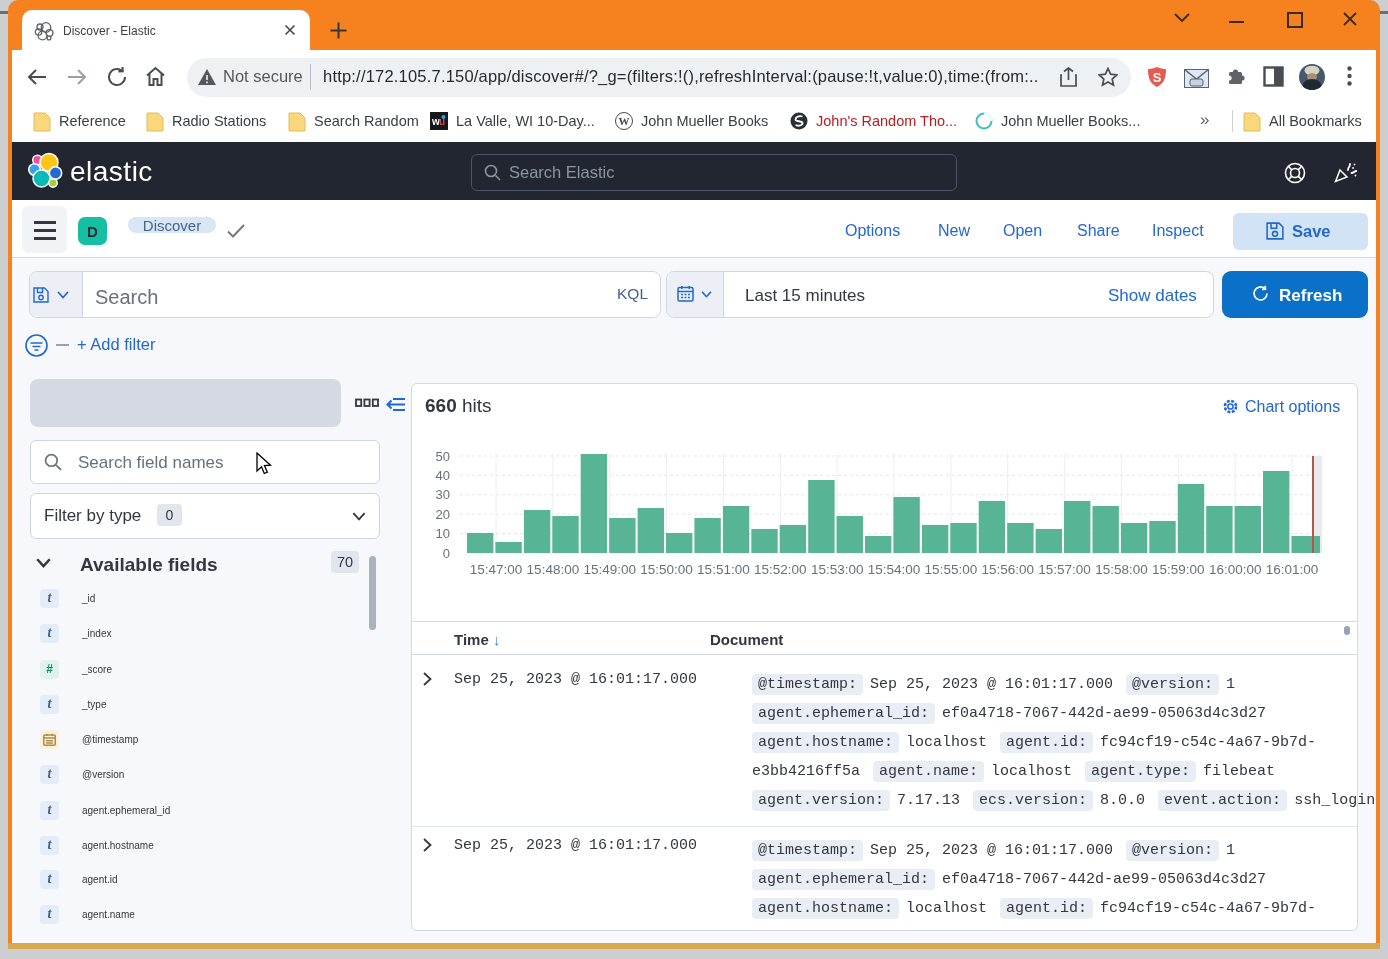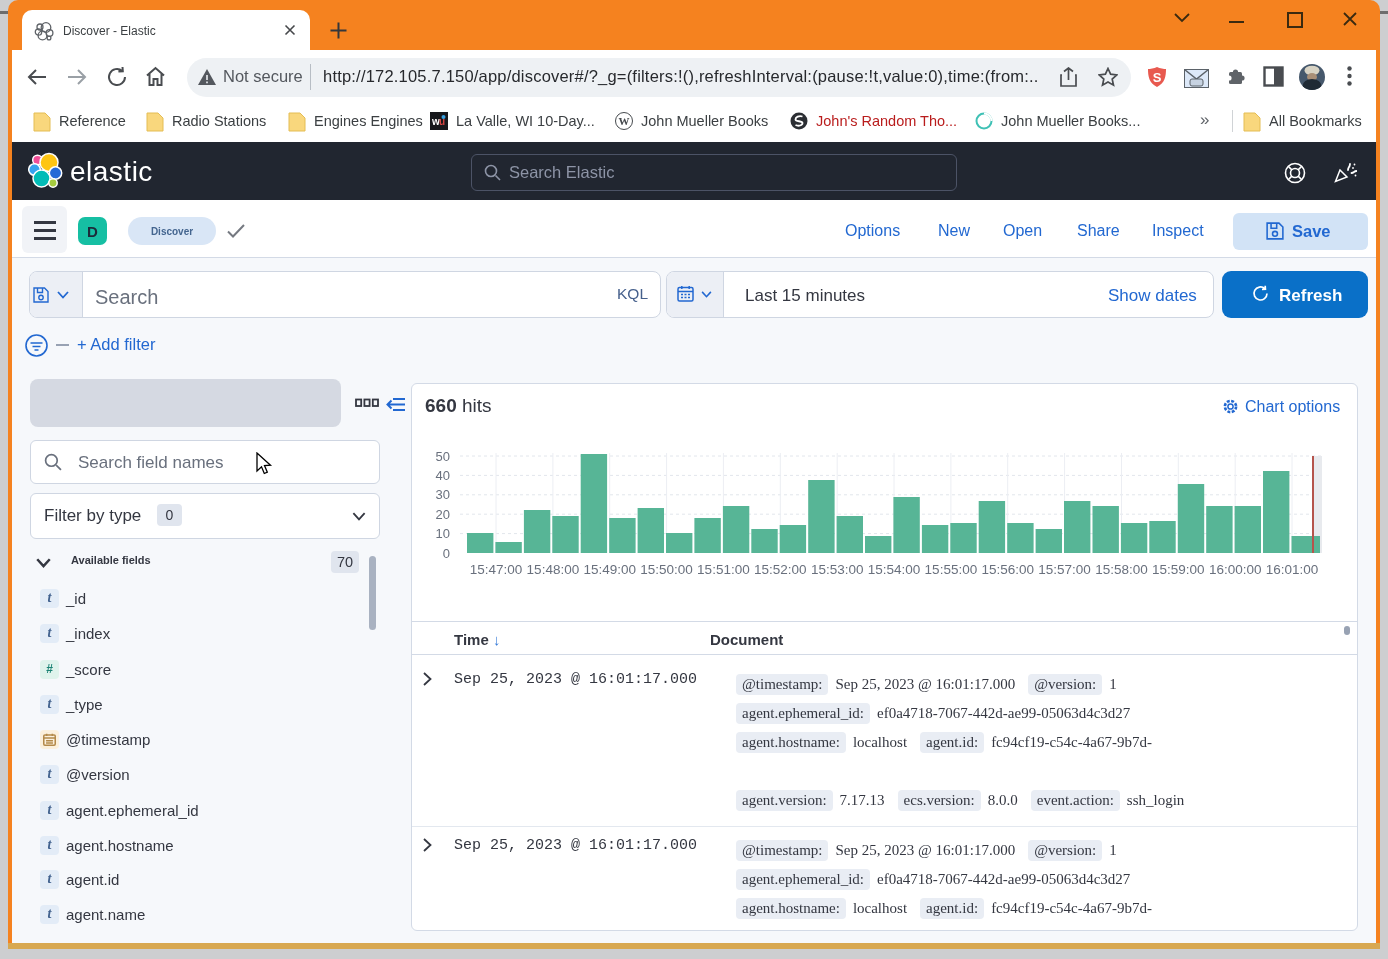--- a/index.html
+++ b/index.html
@@ -1,27 +1,27 @@
 <!DOCTYPE html>
 <html><head>
 <meta charset="utf-8">
 <style>
 html,body{margin:0;padding:0}
 #root{position:relative;width:1388px;height:959px;background:#cdced0;font-family:"Liberation Sans",sans-serif;overflow:hidden}
 .a{position:absolute}
 .mono{font-family:"Liberation Mono",monospace}
 .chip{display:inline-block;background:#e9edf4;border-radius:4px;padding:2px 6px;color:#343741}
-.docline{position:absolute;left:736px;font-family:Liberation Serif, serif;font-size:15px;color:#343741;white-space:nowrap}
+.docline{position:absolute;left:752px;font-family:Liberation Mono, monospace;font-size:15px;color:#343741;white-space:nowrap}
 .docline .chip{margin-right:7px}
 .docline .v{margin-right:13px}
 .frow{position:absolute;left:40px;height:20px;display:flex;align-items:center}
 .tok{width:19px;height:19px;border-radius:4px;display:flex;align-items:center;justify-content:center;font-size:12px;flex:none}
 .tok-t{background:#e3ecf7;color:#41618e;font-family:"Liberation Serif",serif;font-style:italic;font-weight:bold;font-size:14px}
 .tok-n{background:#dff3ec;color:#1b8274;font-weight:bold}
-.fname{margin-left:7px;font-size:15px;color:#343741}
+.fname{margin-left:23px;font-size:10px;color:#343741}
 </style>
 </head>
 <body>
 <div id="root">
 
 <div class="a" style="left:8px;top:0;width:1372px;height:949px;background:#f5821f;border-radius:10px 10px 0 0"></div>
 <div class="a" style="left:0;top:11px;width:8px;height:3px;background:#6d6d6d"></div>
 <div class="a" style="left:1380px;top:11px;width:8px;height:3px;background:#6d6d6d"></div>
 <div class="a" style="left:8px;top:943px;width:1372px;height:6px;background:#d8a851"></div>
 
@@ -124,21 +124,21 @@
       <path d="M1 1 h11 l5 5 v13 h-16 z" fill="#f9d77d" stroke="#e4bd55"></path>
     </svg>
 <div class="a" style="left:59px;top:113px;font-size:14.5px;color:#3c4043">Reference</div>
 <svg class="a" style="left:146px;top:112px" width="18" height="20" viewBox="0 0 18 20">
       <path d="M1 1 h11 l5 5 v13 h-16 z" fill="#f9d77d" stroke="#e4bd55"></path>
     </svg>
 <div class="a" style="left:172px;top:113px;font-size:14.5px;color:#3c4043">Radio Stations</div>
 <svg class="a" style="left:288px;top:112px" width="18" height="20" viewBox="0 0 18 20">
       <path d="M1 1 h11 l5 5 v13 h-16 z" fill="#f9d77d" stroke="#e4bd55"></path>
     </svg>
-<div class="a" style="left:314px;top:113px;font-size:14.5px;color:#3c4043">Engines Engines</div>
+<div class="a" style="left:314px;top:113px;font-size:14.5px;color:#3c4043">Search Random</div>
 <svg class="a" style="left:430px;top:112px" width="18" height="18" viewBox="0 0 18 18">
       <rect width="18" height="18" fill="#17181c"></rect>
       <text x="2" y="13" font-size="10" font-weight="bold" fill="#fff" font-family="Liberation Sans">w</text>
       <text x="9" y="13" font-size="10" font-weight="bold" fill="#d64541" font-family="Liberation Sans">u</text>
       <circle cx="13.5" cy="5" r="2" fill="#3aa0e0"></circle>
     </svg>
 <div class="a" style="left:456px;top:113px;font-size:14.5px;color:#3c4043">La Valle, WI 10-Day...</div>
 <svg class="a" style="left:615px;top:112px" width="18" height="18" viewBox="0 0 18 18">
       <circle cx="9" cy="9" r="8.5" fill="#fff" stroke="#464a4e"></circle>
       <text x="9" y="13" font-size="11" font-weight="bold" fill="#464a4e" text-anchor="middle" font-family="Liberation Serif">W</text>
@@ -186,21 +186,21 @@
       <path d="M6 8 L1.5 19.5 L13 15 Z M6 8 L13 15"></path>
       <path d="M14 8 C14 5 16 5 16 2 M17.5 11 C20 11 20 9 22.5 9 M15.5 4.5 l0.01 0 M19 6 l0.01 0 M20.5 2.5 l0.01 0 M21.5 13.5 l0.01 0" stroke-linecap="round" stroke-width="1.8"></path>
     </svg>
 
 <div class="a" style="left:12px;top:200px;width:1364px;height:58px;background:#fff;border-bottom:1px solid #d3dae6;box-sizing:border-box"></div>
 <div class="a" style="left:22px;top:206px;width:45px;height:47px;background:#f1f3f7;border-radius:6px"></div>
 <div class="a" style="left:34px;top:221px;width:22px;height:3px;background:#343741"></div>
 <div class="a" style="left:34px;top:229px;width:22px;height:3px;background:#343741"></div>
 <div class="a" style="left:34px;top:237px;width:22px;height:3px;background:#343741"></div>
 <div class="a" style="left:78px;top:217px;width:29px;height:28px;background:#16bfa3;border-radius:7px;display:flex;align-items:center;justify-content:center;font-weight:bold;font-size:15px;color:#1c2b3a">D</div>
-<div class="a" style="left:128px;top:217px;width:88px;height:28px;background:#d9e6f6;border-radius:14px;display:flex;align-items:center;justify-content:center;font-weight:bold;font-size:10px;color:#44658f">Discover</div>
+<div class="a" style="left:128px;top:217px;width:88px;height:16px;background:#d9e6f6;border-radius:14px;display:flex;align-items:center;justify-content:center;font-weight:normal;font-size:15px;color:#44658f">Discover</div>
 <svg class="a" style="left:227px;top:224px" width="18" height="14" viewBox="0 0 18 14" fill="none" stroke="#757981" stroke-width="2">
       <path d="M1 7.5 L6 12.5 L17 1"></path>
     </svg>
 <div class="a" style="left:845px;top:222px;font-size:16px;color:#2268d1">Options</div>
 <div class="a" style="left:938px;top:222px;font-size:16px;color:#2268d1">New</div>
 <div class="a" style="left:1003px;top:222px;font-size:16px;color:#2268d1">Open</div>
 <div class="a" style="left:1077px;top:222px;font-size:16px;color:#2268d1">Share</div>
 <div class="a" style="left:1152px;top:222px;font-size:16px;color:#2268d1">Inspect</div>
 <div class="a" style="left:1233px;top:213px;width:135px;height:37px;background:#d2e3f6;border-radius:6px"></div>
 <svg class="a" style="left:1266px;top:222px" width="18" height="18" viewBox="0 0 16 16" fill="none" stroke="#2268d1" stroke-width="1.4">
@@ -266,21 +266,21 @@
     </svg>
 <div class="a" style="left:30px;top:493px;width:350px;height:46px;background:#fff;border:1px solid #cfd6e2;border-radius:6px;box-sizing:border-box"></div>
 <div class="a" style="left:44px;top:506px;font-size:17px;color:#343741">Filter by type</div>
 <div class="a" style="left:157px;top:504px;width:25px;height:22px;background:#e0e5ee;border-radius:4px;text-align:center;line-height:22px;font-size:14px;color:#343741">0</div>
 <svg class="a" style="left:352px;top:512px" width="14" height="9" viewBox="0 0 12 8" fill="none" stroke="#343741" stroke-width="1.6">
       <path d="M1 1 L6 6.5 L11 1"></path>
     </svg>
 <svg class="a" style="left:36px;top:558px" width="15" height="10" viewBox="0 0 12 8" fill="none" stroke="#343741" stroke-width="2">
       <path d="M1 1 L6 6.5 L11 1"></path>
     </svg>
-<div class="a" style="left:71px;top:554px;font-size:11px;font-weight:bold;color:#343741">Available fields</div>
+<div class="a" style="left:80px;top:554px;font-size:19px;font-weight:bold;color:#343741">Available fields</div>
 <div class="a" style="left:331px;top:551px;width:28px;height:22px;background:#e0e5ee;border-radius:4px;text-align:center;line-height:22px;font-size:14.5px;color:#343741">70</div>
 <div class="a" style="left:369px;top:556px;width:7px;height:74px;background:#a9b2c1;border-radius:4px"></div>
 <div class="frow" style="top:588px">
       <span class="tok tok-t">t</span>
       <span class="fname">_id</span>
     </div>
 <div class="frow" style="top:623px">
       <span class="tok tok-t">t</span>
       <span class="fname">_index</span>
     </div>
@@ -410,20 +410,21 @@
 <div class="a" style="left:710px;top:631px;font-size:15px;font-weight:bold;color:#343741">Document</div>
 <div class="a" style="left:412px;top:654px;width:945px;height:1px;background:#d3dae6"></div>
 <div class="a" style="left:1344px;top:626px;width:6px;height:9px;background:#98a2b3;border-radius:3px"></div>
 <svg class="a" style="left:421px;top:672px" width="12" height="14" viewBox="0 0 12 14" fill="none" stroke="#343741" stroke-width="1.8">
       <path d="M3 1 L9.5 7 L3 13"></path>
     </svg>
 <div class="a mono" style="left:454px;top:671px;font-size:15px;color:#343741">Sep 25, 2023 @ 16:01:17.000</div>
 <div class="docline" style="top:674px"><span class="chip">@timestamp:</span><span class="v">Sep 25, 2023 @ 16:01:17.000</span><span class="chip">@version:</span><span class="v">1</span></div>
 <div class="docline" style="top:703px"><span class="chip">agent.ephemeral_id:</span><span class="v">ef0a4718-7067-442d-ae99-05063d4c3d27</span></div>
 <div class="docline" style="top:732px"><span class="chip">agent.hostname:</span><span class="v">localhost</span><span class="chip">agent.id:</span><span class="v">fc94cf19-c54c-4a67-9b7d-</span></div>
+<div class="docline" style="top:761px"><span class="v">e3bb4216ff5a</span><span class="chip">agent.name:</span><span class="v">localhost</span><span class="chip">agent.type:</span><span class="v">filebeat</span></div>
 <div class="docline" style="top:790px"><span class="chip">agent.version:</span><span class="v">7.17.13</span><span class="chip">ecs.version:</span><span class="v">8.0.0</span><span class="chip">event.action:</span><span class="v">ssh_login</span></div>
 <div class="a" style="left:412px;top:826px;width:945px;height:1px;background:#e3e8ef"></div>
 <svg class="a" style="left:421px;top:838px" width="12" height="14" viewBox="0 0 12 14" fill="none" stroke="#343741" stroke-width="1.8">
       <path d="M3 1 L9.5 7 L3 13"></path>
     </svg>
 <div class="a mono" style="left:454px;top:837px;font-size:15px;color:#343741">Sep 25, 2023 @ 16:01:17.000</div>
 <div class="docline" style="top:840px"><span class="chip">@timestamp:</span><span class="v">Sep 25, 2023 @ 16:01:17.000</span><span class="chip">@version:</span><span class="v">1</span></div>
 <div class="docline" style="top:869px"><span class="chip">agent.ephemeral_id:</span><span class="v">ef0a4718-7067-442d-ae99-05063d4c3d27</span></div>
 <div class="docline" style="top:898px"><span class="chip">agent.hostname:</span><span class="v">localhost</span><span class="chip">agent.id:</span><span class="v">fc94cf19-c54c-4a67-9b7d-</span></div>
 </div>

